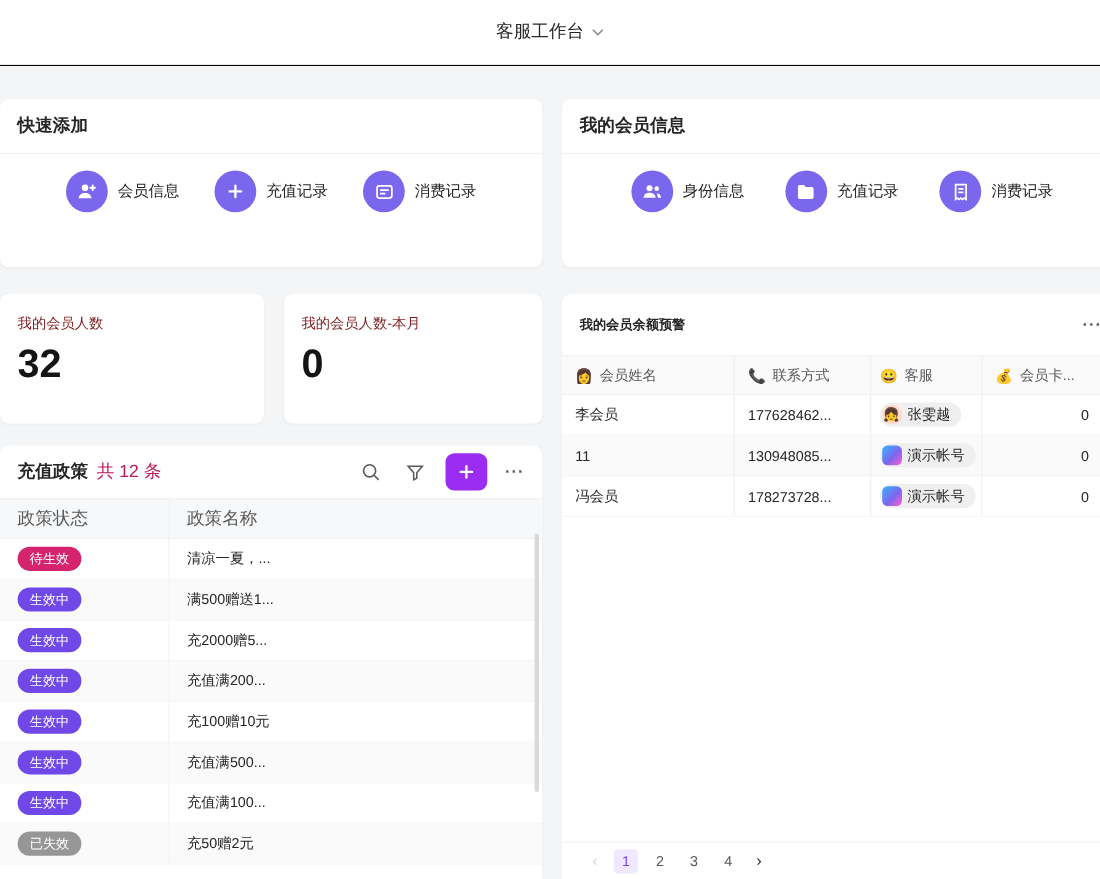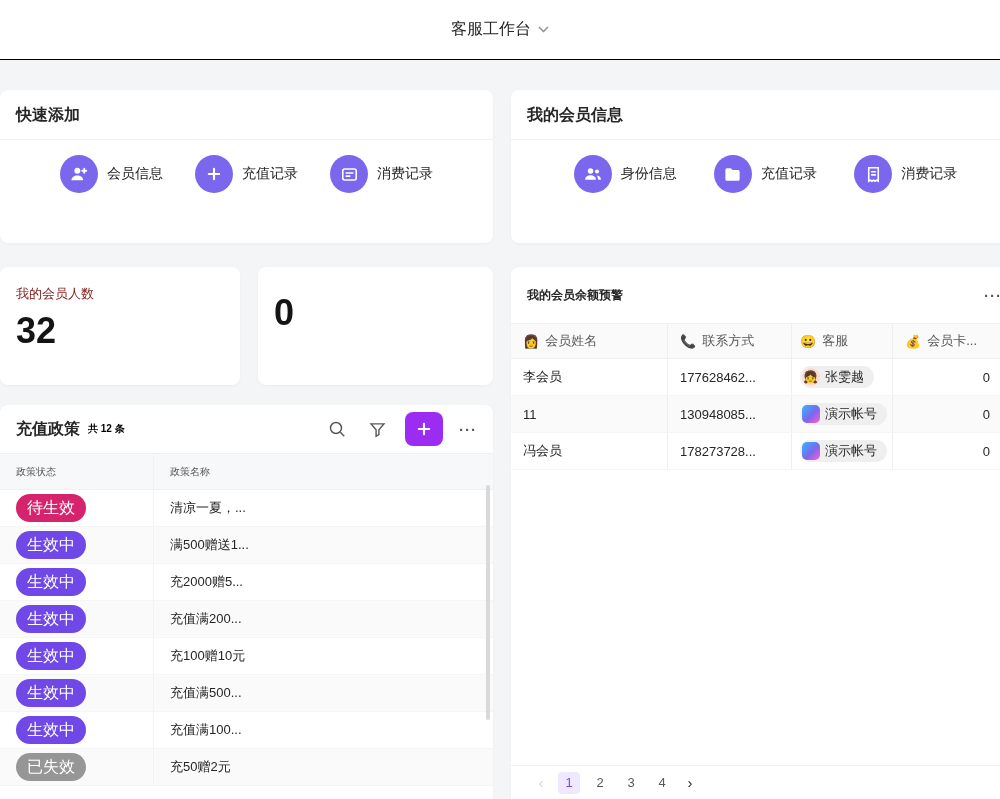--- a/index.html
+++ b/index.html
@@ -44,41 +44,41 @@
   .shortcut-label { font-size:14px; color:#262626; white-space:nowrap; }
 
   
   .stat-inner { padding:18px 16px; }
   .stat-label { font-size:13px; color:#7f1d1d; white-space:nowrap; }
   .stat-value { font-size:36px; font-weight:700; color:#141414; margin-top:10px; line-height:1; }
 
   
   .toolbar { height:48px; display:flex; align-items:center; padding:0 16px; }
   .tb-title { font-size:16px; font-weight:600; white-space:nowrap; }
-  .tb-count { font-size:10px; color:#000000; margin-left:8px; white-space:nowrap;font-weight:bold; }
+  .tb-count { font-size:16px; color:#be185d; margin-left:8px; white-space:nowrap; }
   .tb-right { margin-left:auto; display:flex; align-items:center; gap:16px; }
   .tool-icon { width:24px; height:24px; display:flex; align-items:center; justify-content:center; cursor:pointer; }
   .add-btn {
     width:38px; height:34px; border-radius:8px; background:#9b2df2;
     display:flex; align-items:center; justify-content:center; cursor:pointer;
   }
   .more-dots { color:#595959; font-size:15px; font-weight:700; letter-spacing:1px; cursor:pointer; }
 
   .ptable .th {
     display:flex; height:37px; align-items:center;
     background:#f7f8fa; border-top:1px solid #f0f0f0; border-bottom:1px solid #f0f0f0;
-    font-size:10px; color:#595959;
+    font-size:16px; color:#595959;
   }
   .col-status { width:154px; padding-left:16px; border-right:1px solid #f2f2f2; height:100%;
                 display:flex; align-items:center; }
   .col-name   { flex:1; padding-left:16px; white-space:nowrap; overflow:hidden; }
   .prow { display:flex; height:37px; align-items:center; font-size:13px; color:#262626;
           border-bottom:1px solid #f5f5f5; cursor:pointer; }
   .prow.even { background:#fafafa; }
-  .badge { display:inline-block; padding:3px 11px; border-radius:999px; font-size:16px;
+  .badge { display:inline-block; padding:3px 11px; border-radius:999px; font-size:12px;
            color:#fff; line-height:1.35; white-space:nowrap; }
   .badge-pending { background:#d5236d; }
   .badge-active  { background:#7048e8; }
   .badge-expired { background:#969696; }
   .vscroll { position:absolute; top:80px; right:3px; width:4px; height:235px;
              background:#d9d9d9; border-radius:2px; cursor:pointer; }
 
   
   .bal-header { height:56px; display:flex; align-items:center; justify-content:space-between; padding:0 18px 0 16px; }
   .bal-title { font-size:12px; font-weight:600; white-space:nowrap; }
@@ -193,20 +193,21 @@
 </section>
 
 <section class="card" id="card-stat1">
   <div class="stat-inner">
     <div class="stat-label">我的会员人数</div>
     <div class="stat-value">32</div>
   </div>
 </section>
 <section class="card" id="card-stat2">
   <div class="stat-inner">
+    <div class="stat-label">我的会员人数-本月</div>
     <div class="stat-value">0</div>
   </div>
 </section>
 
 <section class="card" id="card-policy">
   <div class="toolbar">
     <span class="tb-title">充值政策</span>
     <span class="tb-count">共 12 条</span>
     <div class="tb-right">
       <span class="tool-icon">

